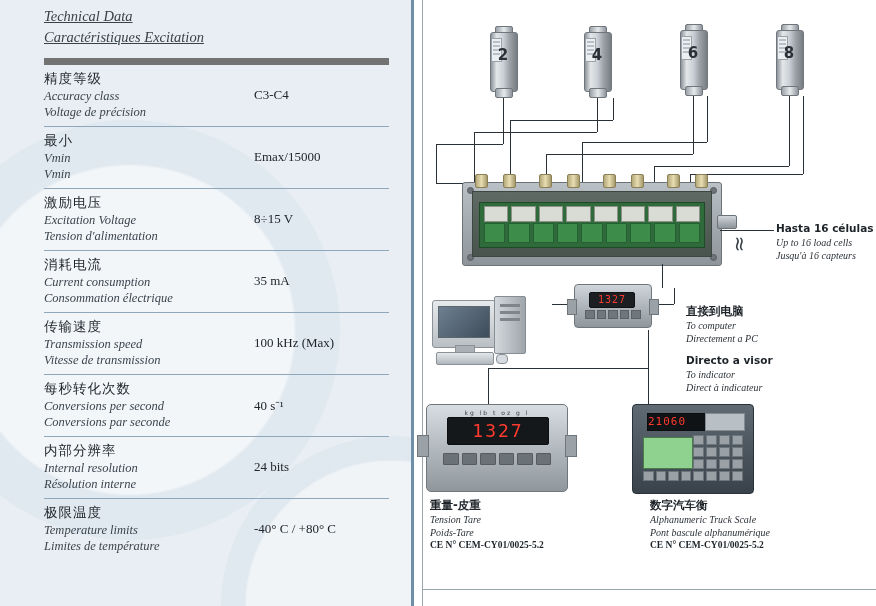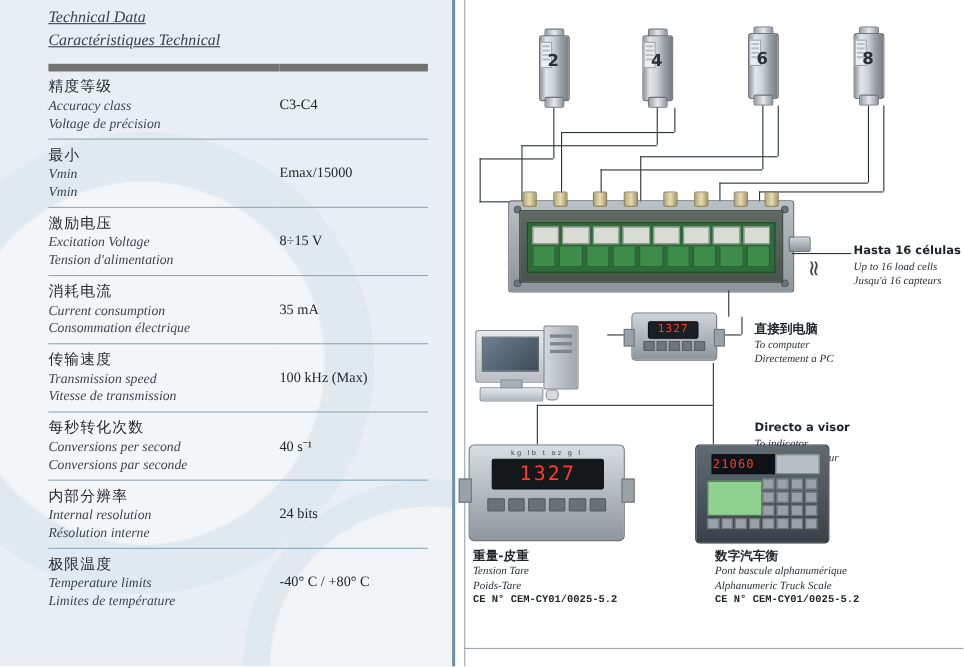--- a/index.html
+++ b/index.html
@@ -149,21 +149,21 @@
   .squiggle{
     position:absolute; left:318px; top:232px; font-size:20px; color:#3a4146;
     font-family:"DejaVu Sans", sans-serif; transform:rotate(90deg);
   }
 
   
   .annot{ position:absolute; font-family:"Liberation Serif", serif; line-height:1.3; }
   .annot .es{ font-weight:bold; font-size:10.5px; color:#1d2328; font-family:"DejaVu Sans", sans-serif;}
   .annot .cn2{ font-weight:bold; font-size:11.5px; color:#1d2328; font-family:"DejaVu Sans", sans-serif;}
   .annot .it{ font-style:italic; font-size:10px; color:#2c3238; }
-  .annot .ce{ font-weight:bold; font-size:9.5px; color:#1d2328; font-family:Liberation Mono, monospace; }
+  .annot .ce{ font-weight:bold; font-size:9.5px; color:#1d2328; font-family:Liberation Serif, serif; }
 
   
   #computer{ position:absolute; left:18px; top:296px; width:112px; height:72px; }
   .monitor{
     position:absolute; left:0; top:4px; width:62px; height:46px;
     background:linear-gradient(180deg,#e7eaec,#b9bfc4);
     border:1px solid #8b9197; border-radius:3px;
   }
   .monitor .scr{
     position:absolute; left:5px; top:5px; right:5px; bottom:9px;
@@ -263,21 +263,21 @@
   }
   #truck .row2 span{ flex:1; background:#99a0a6; border:1px solid #6d747a; }
 </style>
 </head>
 <body>
 
 <div id="left-panel">
   <div class="panel-inner">
     <div class="doc-title">
       <div>Technical Data</div>
-      <div>Caractéristiques Technical</div>
+      <div>Caractéristiques Excitation</div>
     </div>
 
     <table class="spec">
       <tbody>
           <tr>
         <td class="label">
           <div class="cn">精度等级</div>
           <div class="en">Accuracy class</div>
           <div class="fr">Voltage de précision</div>
         </td>
@@ -509,27 +509,27 @@
     <div class="disp">1327</div>
     <div class="keys">
       <span></span>
         <span></span>
         <span></span>
         <span></span>
         <span></span>
     </div>
   </div>
 
-  <div class="annot" style="left:272px; top:292px; width:110px;">
+  <div class="annot" style="left:272px; top:304px; width:110px;">
     <div class="cn2">直接到电脑</div>
     <div class="it">To computer</div>
     <div class="it">Directement a PC</div>
   </div>
 
-  <div class="annot" style="left:272px; top:354px; width:120px;margin-top:29px;">
+  <div class="annot" style="left:272px; top:354px; width:120px;">
     <div class="es">Directo a visor</div>
     <div class="it">To indicator</div>
     <div class="it">Direct à indicateur</div>
   </div>
 
   <div id="ind-big">
     <div class="mount" style="left:-10px; top:30px; width:10px; height:20px;"></div>
     <div class="mount" style="right:-10px; top:30px; width:10px; height:20px;"></div>
     <div class="tiny">kg lb t oz g l</div>
     <div class="disp">1327</div>
@@ -575,17 +575,17 @@
     <div class="row2">
       <span></span>
         <span></span>
         <span></span>
         <span></span>
     </div>
   </div>
 
   <div class="annot" style="left:236px; top:498px; width:170px;">
     <div class="cn2">数字汽车衡</div>
+    <div class="it">Alphanumeric Truck Scale</div>
     <div class="it">Pont bascule alphanumérique</div>
-    <div class="it">Alphanumeric Truck Scale</div>
     <div class="ce">CE N° CEM-CY01/0025-5.2</div>
   </div>
 </div>
 
 </body></html>

